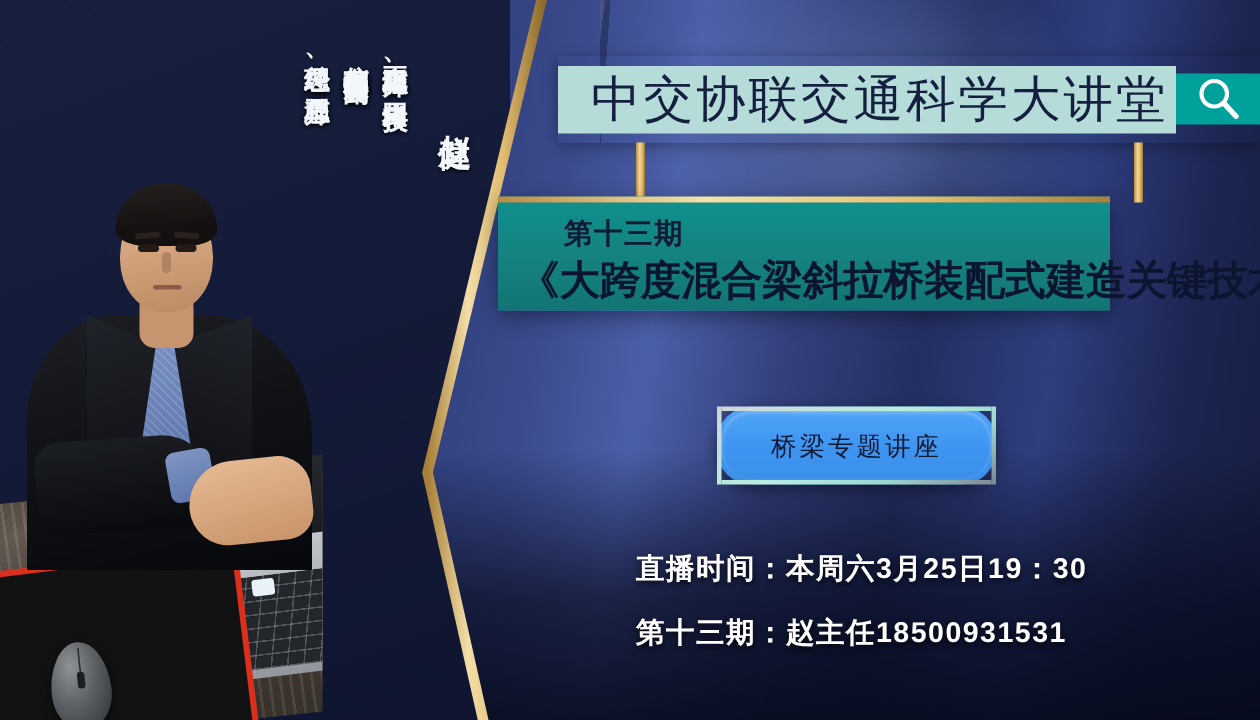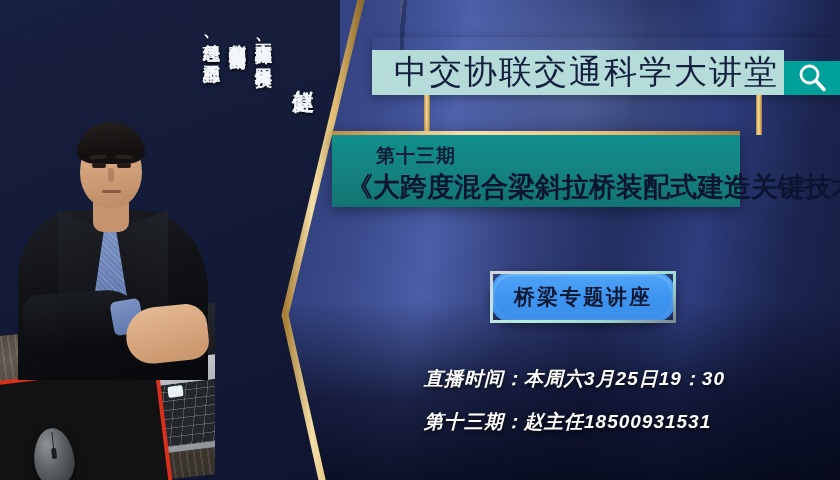--- a/index.html
+++ b/index.html
@@ -183,21 +183,21 @@
     white-space:nowrap;
   }
   .v-name{left:288px;top:72px;font-size:22px;letter-spacing:3px;}
   .v-l1{left:252px;top:30px;font-size:17px;}
   .v-l2{left:226px;top:30px;font-size:17px;}
   .v-l3{left:200px;top:30px;font-size:17px;}
 
   
   .title-bar{
     position:absolute;left:372px;top:37px;width:468px;height:58px;
-    display:flex;align-items:flex-end;
+    display:flex;align-items:center;
     box-shadow:0 2px 10px rgba(0,0,0,.35);
   }
   .title-bar-text{
     flex:1;
     background:#b5dcd8;
     color:#152040;
     display:flex;align-items:center;
     padding-left:22px;
     font-size:33px;
     letter-spacing:2px;
@@ -233,37 +233,36 @@
     font-size:19px;font-weight:bold;color:#101b36;letter-spacing:1px;
   }
   .sub-line2{
     position:absolute;left:14px;top:34px;
     font-size:27px;font-weight:bold;color:#0c1530;letter-spacing:0px;
     white-space:nowrap;
   }
 
   
   .badge{
-    position:absolute;left:490px;top:271px;width:180px;height:46px;
+    position:absolute;left:478px;top:271px;width:180px;height:46px;
     border-radius:23px;
     background:linear-gradient(180deg,#4fa4f7 0%,#3d94f0 55%,#3b8fe8 100%);
     border:3px solid;
     border-image:linear-gradient(150deg,#cfd6da,#b9eede 45%,#9fd8cf,#7f8b93) 1;
     box-shadow:0 3px 10px rgba(0,0,0,.45), inset 0 1px 3px rgba(255,255,255,.35);
     display:flex;align-items:center;justify-content:center;
-    color:#111a35;font-size:21px;font-weight:bold;letter-spacing:2px;
+    color:#111a35;font-size:17px;font-weight:normal;letter-spacing:2px;
   }
 
   
   .info{
     position:absolute;left:424px;
     color:#ffffff;font-size:19px;font-weight:bold;letter-spacing:1px;
     text-shadow:0 2px 5px rgba(0,0,0,.85);
     white-space:nowrap;
-    font-style:italic;
   }
   .info-1{top:366px;}
   .info-2{top:409px;}
 </style>
 </head>
 <body>
 
 <div id="poster">
 
   <div class="bg-right"></div>

